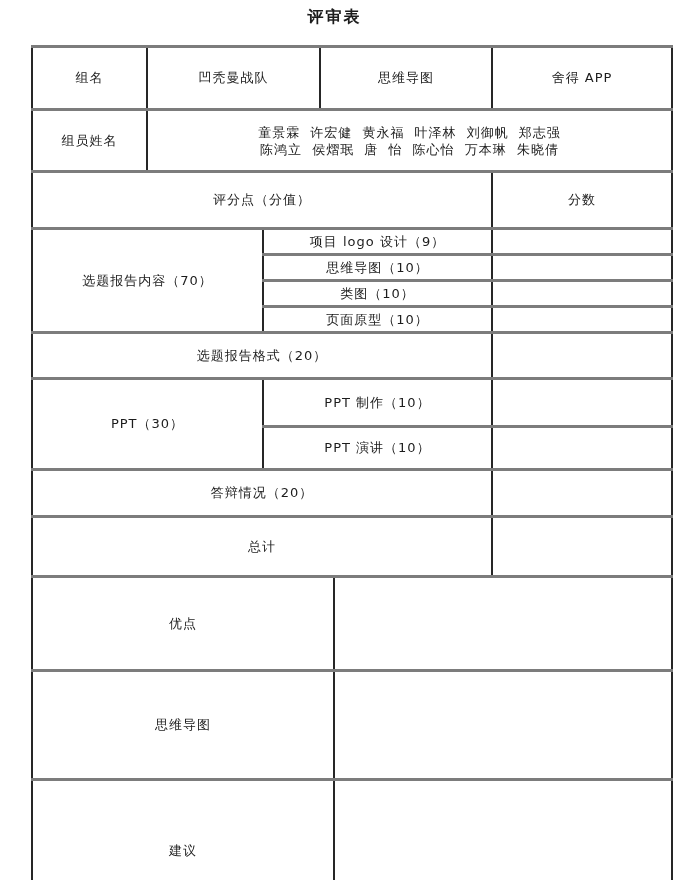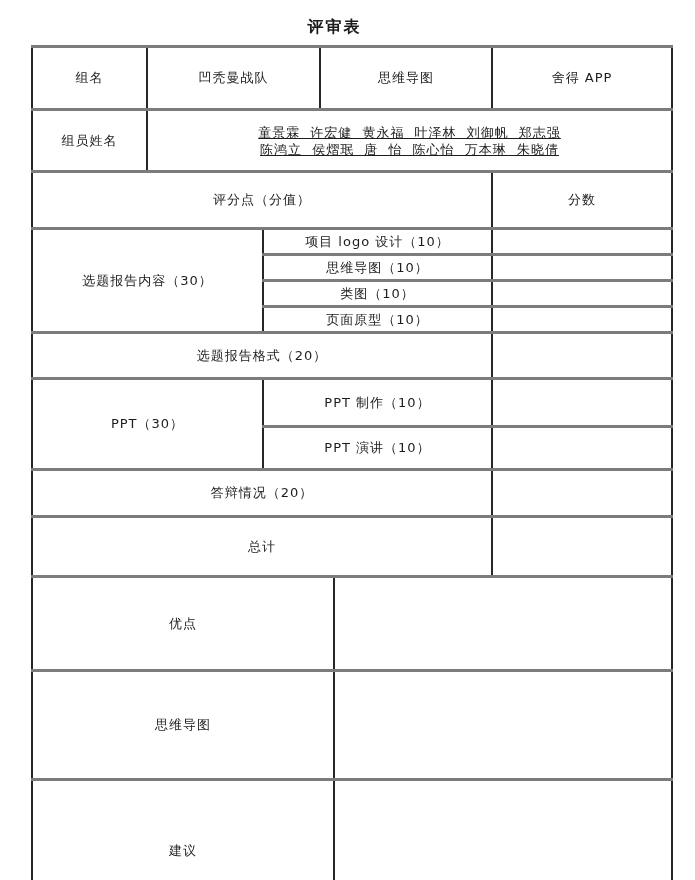--- a/index.html
+++ b/index.html
@@ -10,21 +10,21 @@
   body {
     position: relative;
     width: 695px;
     height: 880px;
     font-family: "DejaVu Sans", sans-serif;
     color: #1c1c1c;
     overflow: hidden;
   }
   .doc-title {
     position: absolute;
-    top: 17px;
+    top: 7px;
     left: 0;
     width: 669px;
     text-align: center;
     font-size: 16px;
     font-weight: 600;
     letter-spacing: 2px;
   }
   table.review-table {
     position: absolute;
     left: 31px;
@@ -53,21 +53,20 @@
   }
   td.ppt-item-cell {
     text-align: left;
     padding-left: 11px;
     font-size: 13.5px;
     letter-spacing: 0.5px;
   }
   td.members-cell {
     letter-spacing: 1px;
     word-spacing: 5px;
-    text-decoration: underline;
   }
   .members-line { line-height: 1; }
   .members-line + .members-line { margin-top: 4px; }
 </style>
 </head>
 <body>
 
 <div class="doc-title">评审表</div>
 
 <table class="review-table">
@@ -95,22 +94,22 @@
       <div class="members-line">陈鸿立 侯熠珉 唐 怡 陈心怡 万本琳 朱晓倩</div>
     </td>
   </tr>
 
   <tr style="height:57px">
     <td colspan="5">评分点（分值）</td>
     <td>分数</td>
   </tr>
 
   <tr style="height:26px">
-    <td colspan="2" rowspan="4">选题报告内容（30）</td>
-    <td colspan="3" class="item-cell">项目 logo 设计（10）</td>
+    <td colspan="2" rowspan="4">选题报告内容（70）</td>
+    <td colspan="3" class="item-cell">项目 logo 设计（9）</td>
     <td></td>
   </tr>
   <tr style="height:26px">
     <td colspan="3" class="item-cell">思维导图（10）</td>
     <td></td>
   </tr>
   <tr style="height:26px">
     <td colspan="3" class="item-cell">类图（10）</td>
     <td></td>
   </tr>

